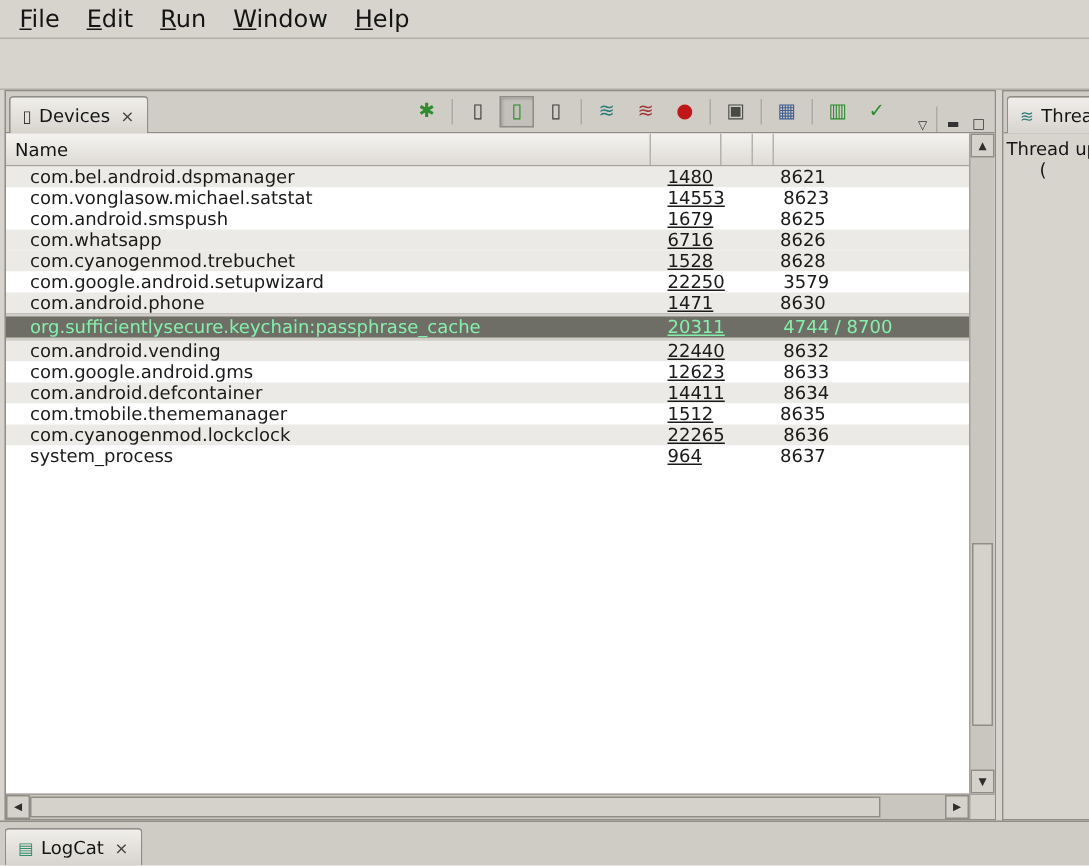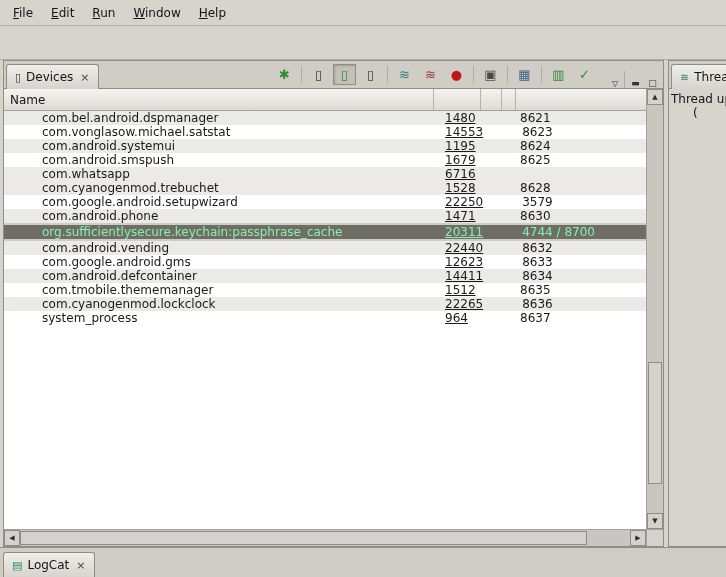--- a/index.html
+++ b/index.html
@@ -16,21 +16,21 @@
   .menubar {
     height:26px;
     display:flex; align-items:center;
     padding-left:4px;
     background:#d7d4ce;
     border-bottom:1px solid #b1aea7;
   }
   .menu-item {
     display:inline-block;
     padding:4px 9px;
-    font-size:12px;
+    font-size:16px;
     cursor:default;
   }
   .menu-item::first-letter { text-decoration:underline; }
 
   
   .toolbar-strip {
     height:34px;
     background:#d7d4ce;
     border-bottom:1px solid #b1aea7;
   }
@@ -123,21 +123,21 @@
     background:#ffffff;
     color:#1a1a1a;
   }
   .trow.alt { background:#ebeae6; }
   .trow.sel {
     background:#6e6e67;
     color:#86efac;
     border-top:2px solid #cfcdc6;
     border-bottom:2px solid #cfcdc6;
   }
-  .c-name { flex:0 0 430px; padding-left:38px; white-space:nowrap; overflow:hidden; }
+  .c-name { flex:0 0 430px; padding-left:16px; white-space:nowrap; overflow:hidden; }
   .c-pid  { flex:0 0 47px; padding-left:11px; white-space:nowrap;text-decoration:underline; }
   .c-a    { flex:0 0 21px; }
   .c-b    { flex:0 0 14px; }
   .c-port { flex:1; padding-left:4px; white-space:nowrap; overflow:hidden; }
 
   
   .vscroll {
     flex:0 0 17px;
     display:flex; flex-direction:column;
     background:#c9c6c0;
@@ -255,39 +255,33 @@
                 <div class="c-b"></div>
                 <div class="c-port">8621</div>
               </div>
               <div class="trow">
                 <div class="c-name">com.vonglasow.michael.satstat</div>
                 <div class="c-pid">14553</div>
                 <div class="c-a"></div>
                 <div class="c-b"></div>
                 <div class="c-port">8623</div>
               </div>
-              <div class="trow alt">
-                <div class="c-name">com.android.systemui</div>
-                <div class="c-pid">1195</div>
-                <div class="c-a"></div>
-                <div class="c-b"></div>
-                <div class="c-port">8624</div>
-              </div>
               <div class="trow">
                 <div class="c-name">com.android.smspush</div>
                 <div class="c-pid">1679</div>
                 <div class="c-a"></div>
                 <div class="c-b"></div>
                 <div class="c-port">8625</div>
               </div>
               <div class="trow alt">
                 <div class="c-name">com.whatsapp</div>
                 <div class="c-pid">6716</div>
                 <div class="c-a"></div>
                 <div class="c-b"></div>
+                <div class="c-port">8626</div>
               </div>
               <div class="trow alt">
                 <div class="c-name">com.cyanogenmod.trebuchet</div>
                 <div class="c-pid">1528</div>
                 <div class="c-a"></div>
                 <div class="c-b"></div>
                 <div class="c-port">8628</div>
               </div>
               <div class="trow">
                 <div class="c-name">com.google.android.setupwizard</div>

